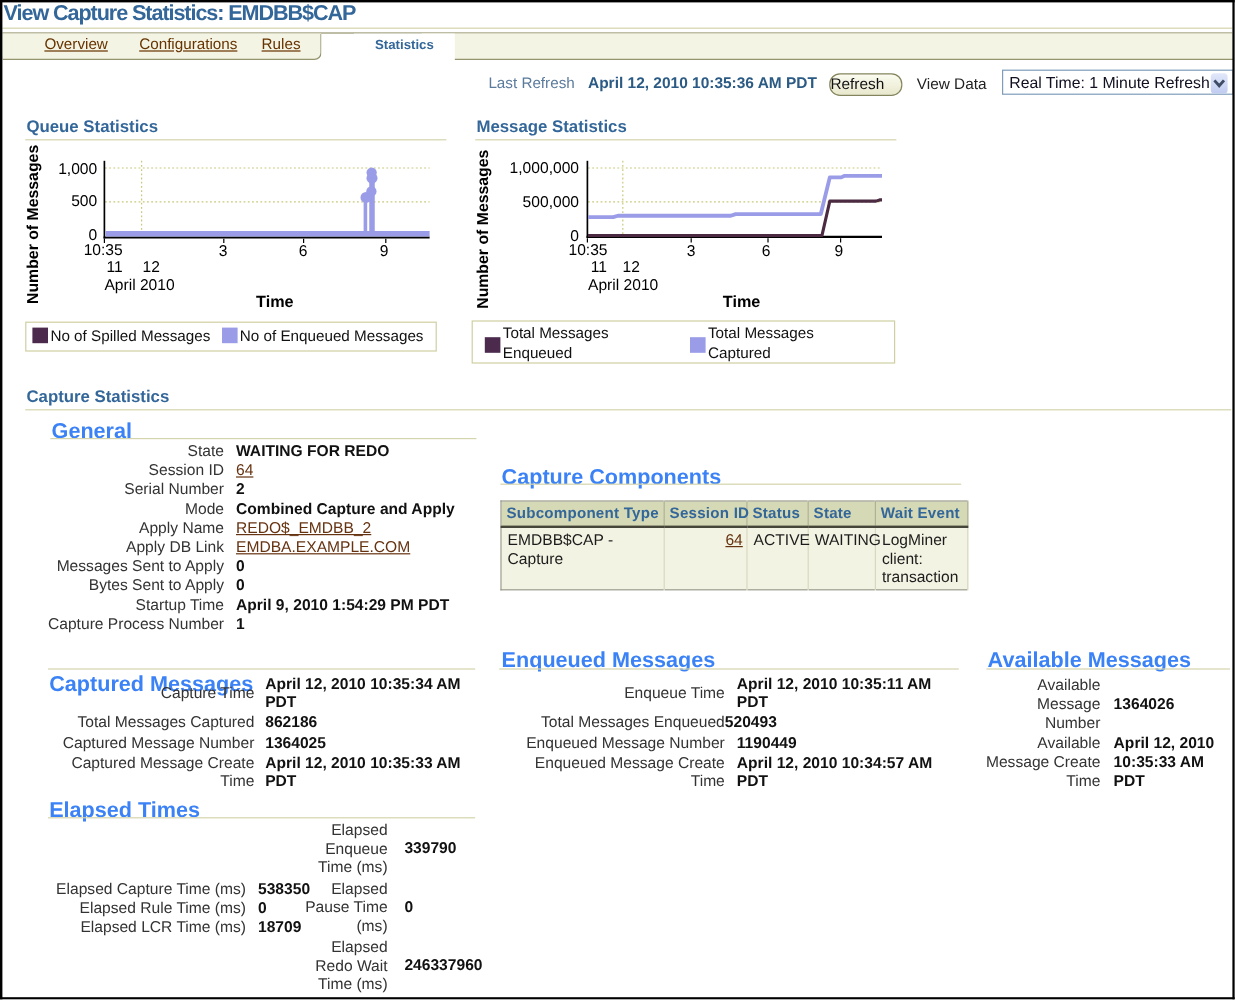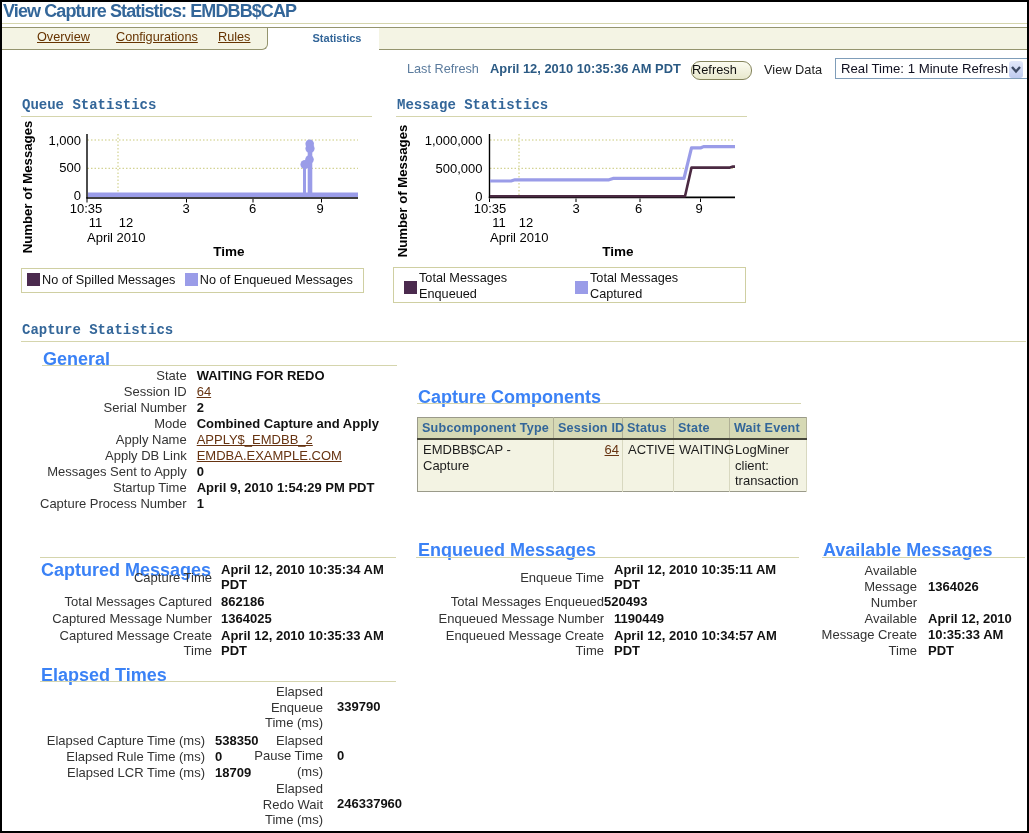--- a/index.html
+++ b/index.html
@@ -17,21 +17,21 @@
 #tabR{left:351px;top:28px;width:676px;height:21px;background:#f4f4e4;border-bottom:1px solid #94946e;border-left:1px solid #94946e;border-bottom-left-radius:6px;}
 #activetab{left:267px;top:28px;width:84px;height:22px;background:#fff;text-align:center;font-size:11px;font-weight:bold;color:#336699;line-height:21.5px;margin-left:28px;}
 .tablink{top:30px;font-size:12.7px;color:#663300;}
 u{text-decoration:underline;}
 #lastref{left:407px;top:62px;font-size:12.7px;color:#5b7b9d;}
 #refdate{left:490px;top:61px;font-size:12.9px;font-weight:bold;color:#2b5a84;}
 #refreshbtn{left:691px;top:61px;width:59px;height:17px;background:linear-gradient(#fbfbf0,#e8e8cd);border:1px solid #84845c;border-radius:9px;text-align:left;font-size:12.8px;color:#111;line-height:16px;}
 #viewdata{left:764px;top:62px;font-size:12.8px;color:#222;}
 #selbox{left:835px;top:58px;width:186px;height:19px;background:#fff;border:1.5px solid #7f9db9;font-size:13.2px;color:#101020;line-height:19px;padding-left:5px;}
 #selarrow{left:1009px;top:60.5px;width:14px;height:17px;background:linear-gradient(#e2e8fa,#bfcbf0);border-radius:3px;}
-.h1{font-size:14px;font-weight:bold;color:#336699;font-family:Liberation Mono, monospace;}
+.h1{font-size:14px;font-weight:bold;color:#336699;}
 .h2{font-size:18px;font-weight:bold;color:#3b82f6;}
 .hline{height:1px;background:#d5d5ad;}
 .kvtable{border-collapse:collapse;}
 .kvtable td{padding:0;font-size:13px;line-height:16px;vertical-align:middle;}
 .kv15 td{line-height:15px;padding:1px 0;}
 td.l{text-align:right;color:#333;}
 .nw td.l{white-space:nowrap;}
 td.v{font-weight:bold;color:#111;}
 a.lnk{color:#663311;text-decoration:underline;font-weight:normal;}
 .legend{border:1px solid #cfcfa2;background:#fff;}
@@ -152,28 +152,32 @@
 <tr>
           <td class="l">Serial Number</td>
           <td class="v" style="padding-left:10px;">2</td>
         </tr>
 <tr>
           <td class="l">Mode</td>
           <td class="v" style="padding-left:10px;">Combined Capture and Apply</td>
         </tr>
 <tr>
           <td class="l">Apply Name</td>
-          <td class="v" style="padding-left:10px;"><a class="lnk">APPLY$_EMDBB_2</a></td>
+          <td class="v" style="padding-left:10px;"><a class="lnk">REDO$_EMDBB_2</a></td>
         </tr>
 <tr>
           <td class="l">Apply DB Link</td>
           <td class="v" style="padding-left:10px;"><a class="lnk">EMDBA.EXAMPLE.COM</a></td>
         </tr>
 <tr>
           <td class="l">Messages Sent to Apply</td>
+          <td class="v" style="padding-left:10px;">0</td>
+        </tr>
+<tr>
+          <td class="l">Bytes Sent to Apply</td>
           <td class="v" style="padding-left:10px;">0</td>
         </tr>
 <tr>
           <td class="l">Startup Time</td>
           <td class="v" style="padding-left:10px;">April 9, 2010 1:54:29 PM PDT</td>
         </tr>
 <tr>
           <td class="l">Capture Process Number</td>
           <td class="v" style="padding-left:10px;">1</td>
         </tr>

